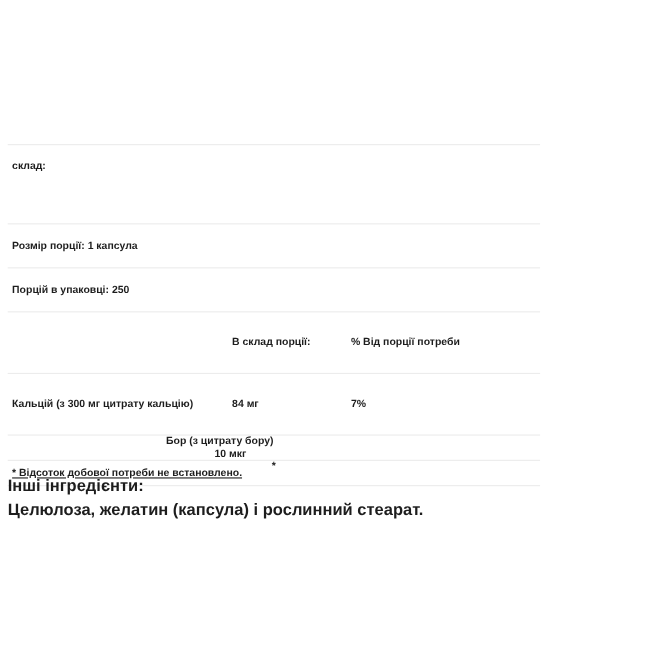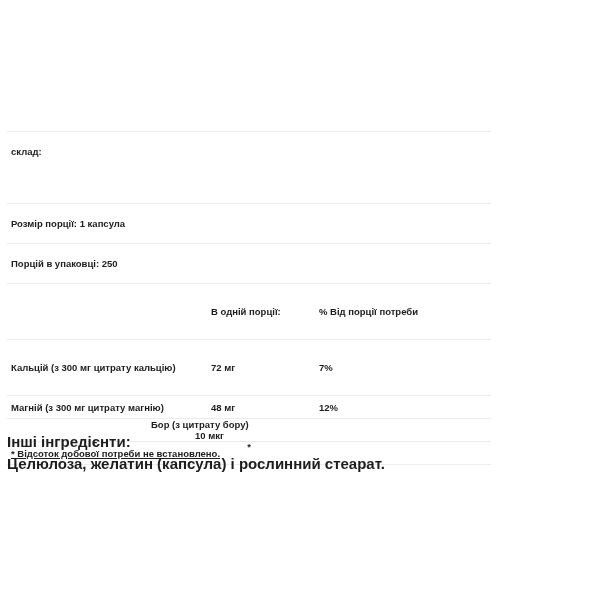--- a/index.html
+++ b/index.html
@@ -28,32 +28,27 @@
     <span class="c1" style="width:auto">склад:</span>
   </div>
   <div class="row r-size">
     <span class="c1" style="width:auto">Розмір порції: 1 капсула</span>
   </div>
   <div class="row r-servings">
     <span class="c1" style="width:auto">Порцій в упаковці: 250</span>
   </div>
   <div class="row r-head">
     <span class="c1"></span>
-    <span class="c2">В одній порції:</span>
+    <span class="c2">В склад порції:</span>
     <span class="c3">% Від порції потреби</span>
   </div>
   <div class="row r-ca">
     <span class="c1">Кальцій (з 300 мг цитрату кальцію)</span>
-    <span class="c2">72 мг</span>
+    <span class="c2">84 мг</span>
     <span class="c3">7%</span>
-  </div>
-  <div class="row r-mg">
-    <span class="c1">Магній (з 300 мг цитрату магнію)</span>
-    <span class="c2">48 мг</span>
-    <span class="c3">12%</span>
   </div>
   <div class="row r-b">
     <span class="c1">Бор (з цитрату бору)</span>
     <span class="c2">10 мкг</span>
     <span class="c3">*</span>
   </div>
   <div class="row r-note">
     <span class="c1" style="width:auto">* Відсоток добової потреби не встановлено.</span>
   </div>
 </div>

